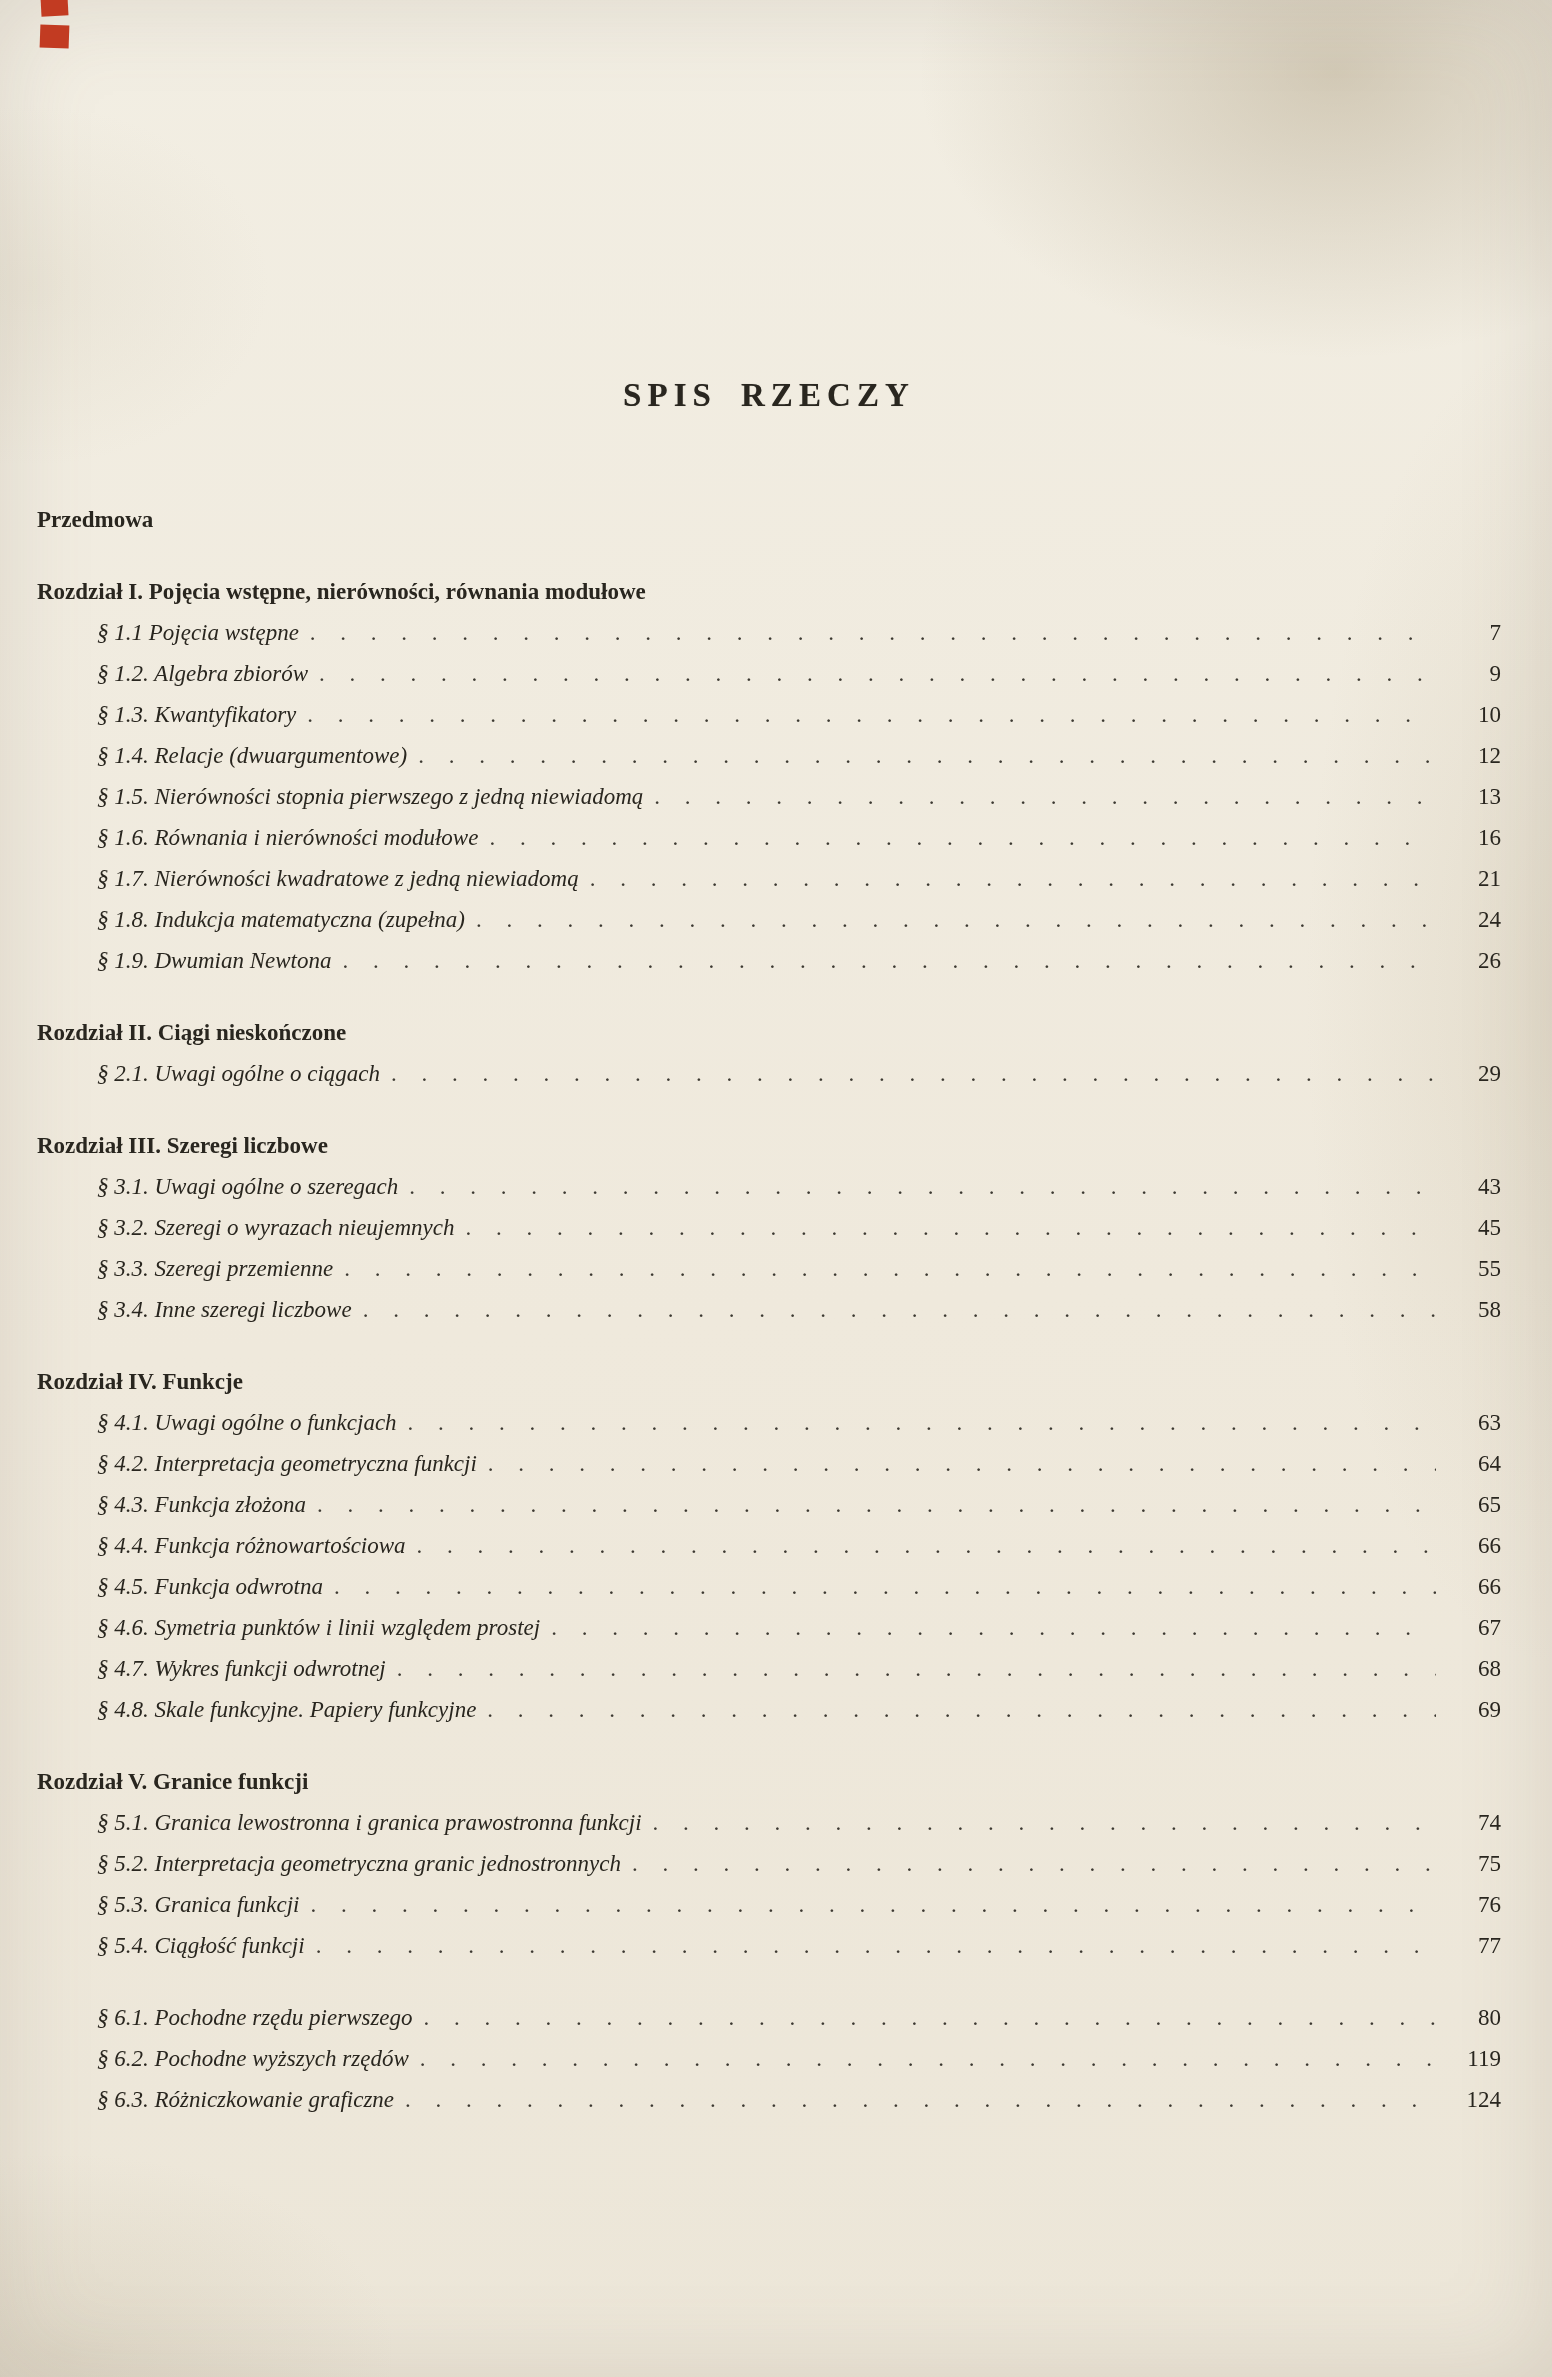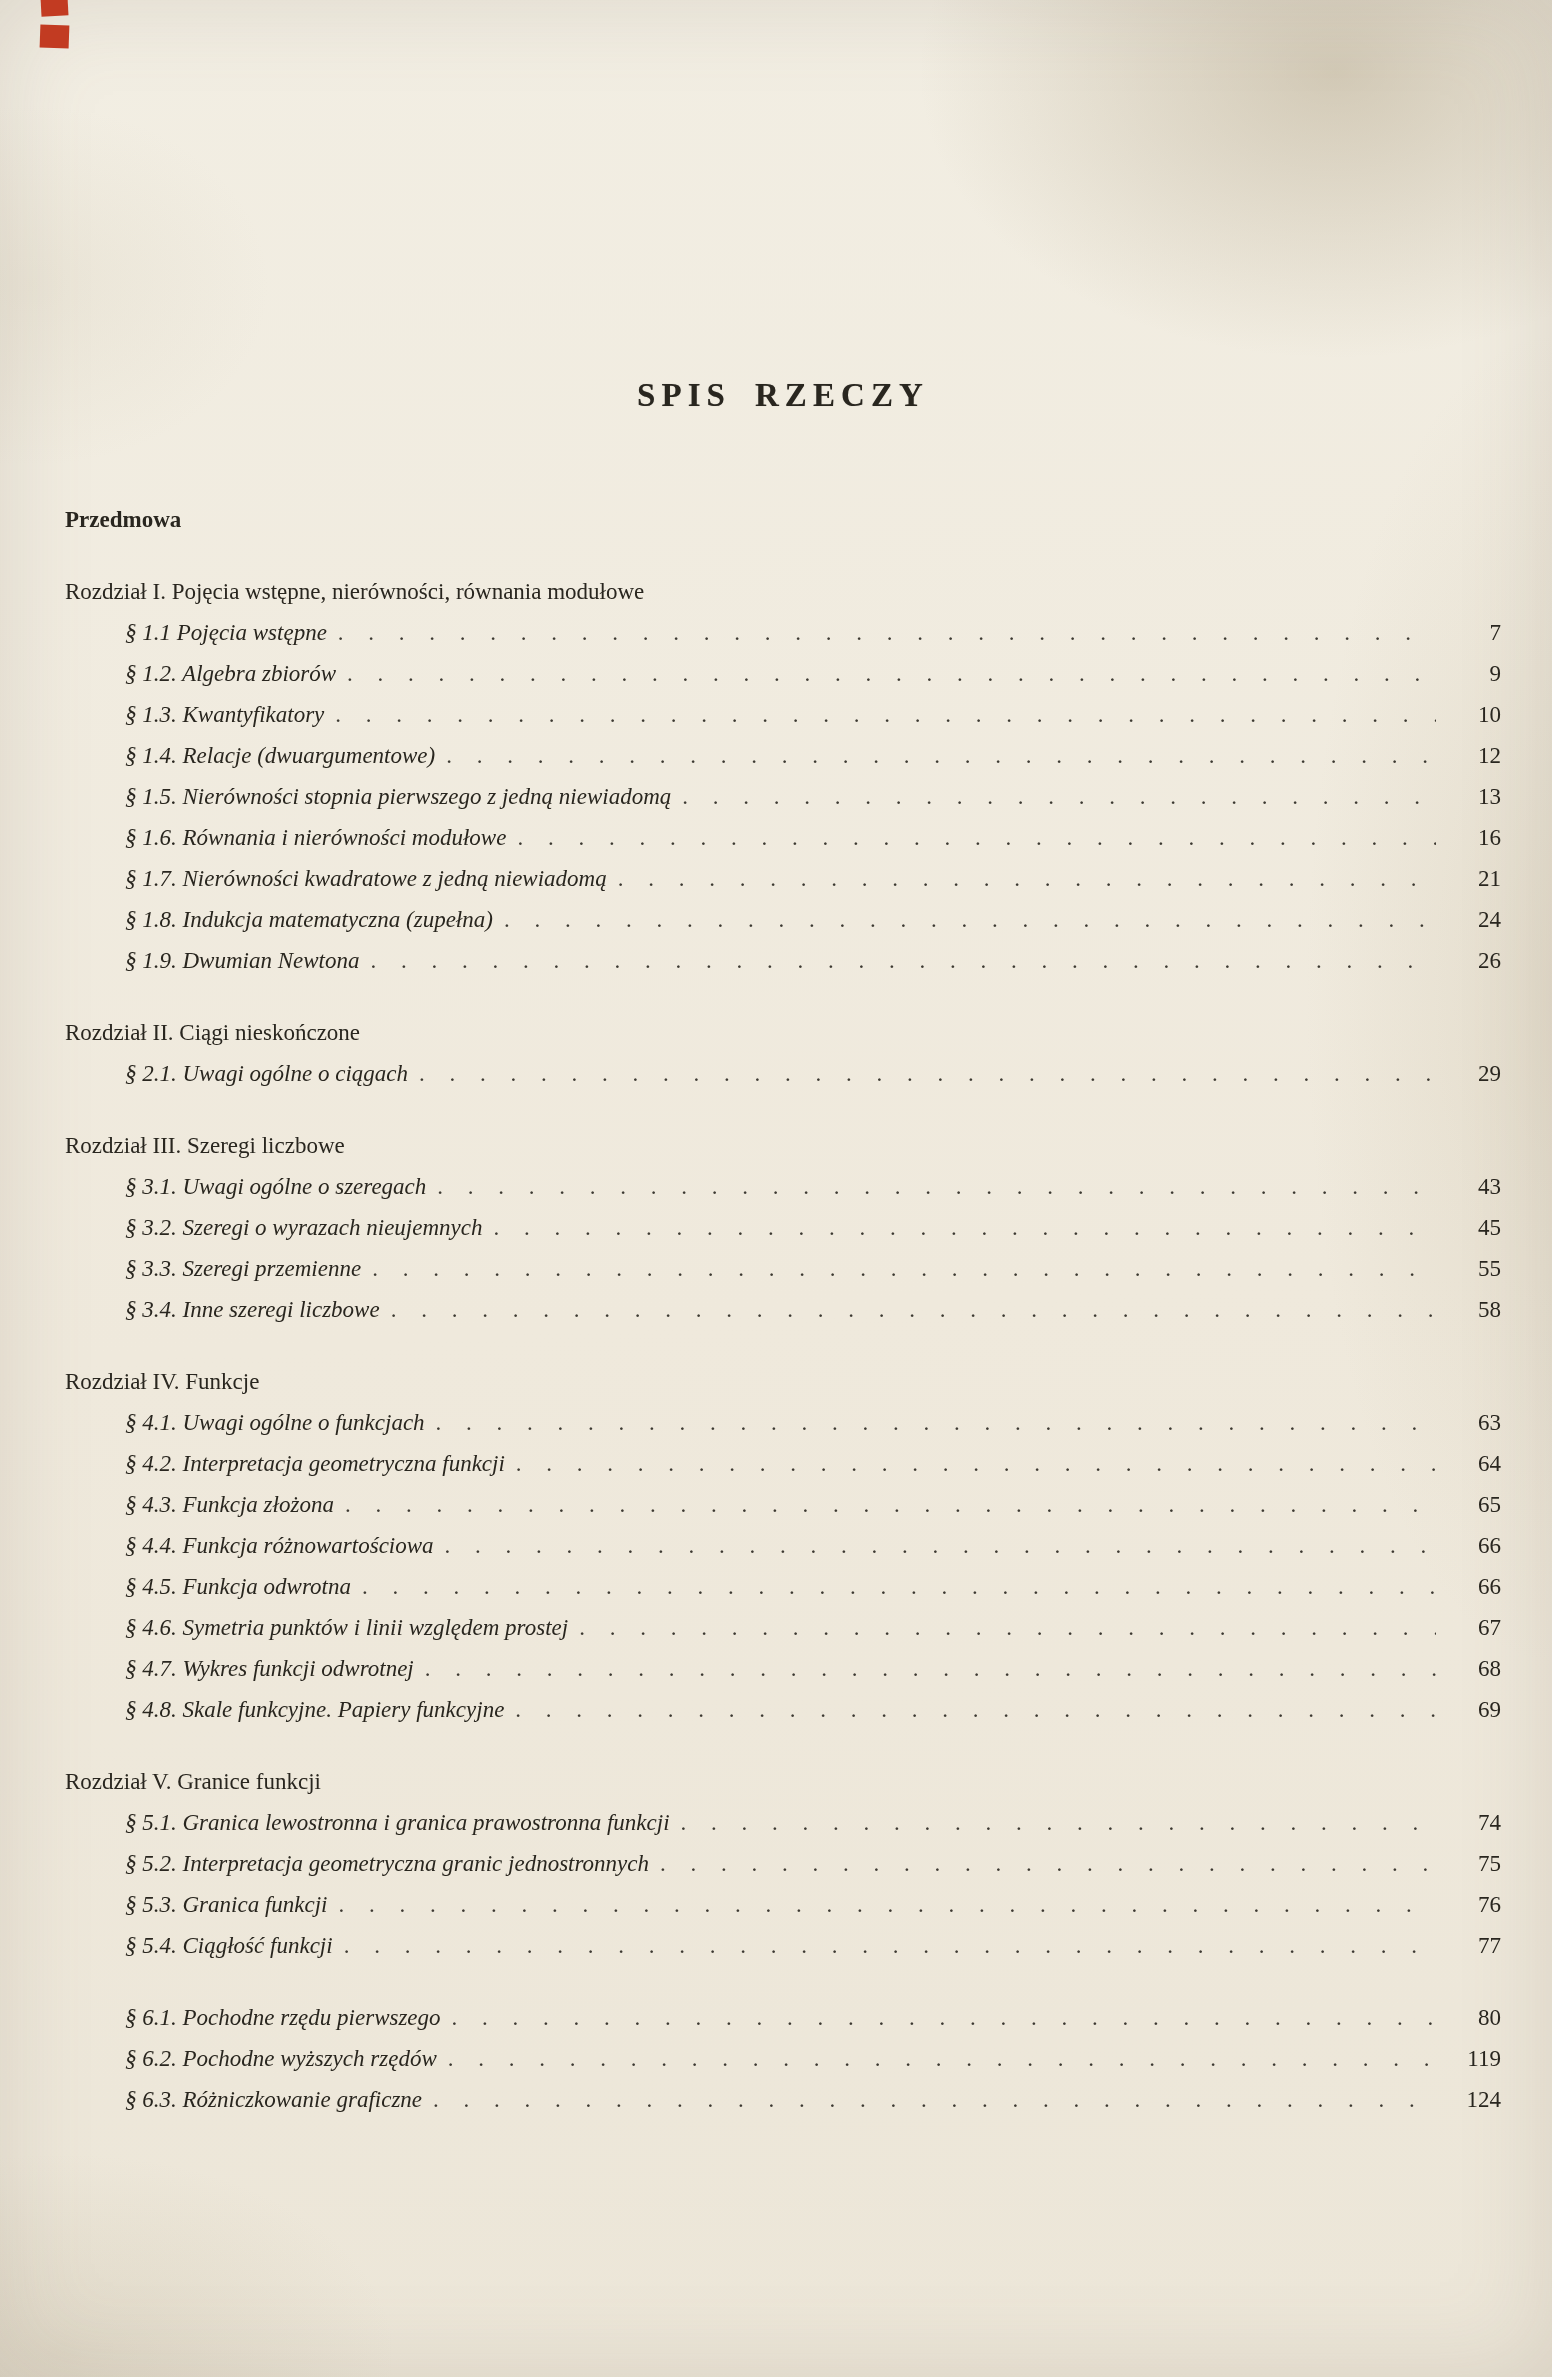--- a/index.html
+++ b/index.html
@@ -19,21 +19,21 @@
       radial-gradient(613px 422px at 86% 3%, rgba(167,152,122,0.42), rgba(167,152,122,0) 68%),
       radial-gradient(354px 954px at 100% 42%, rgba(185,172,142,0.22), rgba(185,172,142,0) 70%),
       radial-gradient(477px 286px at 4% 99%, rgba(170,158,130,0.20), rgba(170,158,130,0) 70%),
       radial-gradient(341px 259px at 2% 12%, rgba(200,190,165,0.18), rgba(200,190,165,0) 70%),
       linear-gradient(176deg,#f2eee3 0%, #efe9dc 55%, #ece6d8 100%);
     box-shadow: inset 0 0 95px rgba(120,108,86,0.18);
   }
   .content{
     position:absolute;
     left:0;top:0;right:0;
-    padding:371px 52px 0 65px;
+    padding:371px 52px 0 37px;
     box-sizing:border-box;
   }
   .title{
     text-align:center;
     font-size:33px;
     font-weight:bold;
     letter-spacing:6.1px;
     word-spacing:9.5px;
     line-height:48px;
     margin:0;
@@ -41,21 +41,21 @@
   }
   .preface{
     margin-top:80px;
     font-size:23px;
     font-weight:bold;
     line-height:41px;
   }
   .chapter{margin-top:31px;}
   .chapter-title{
     font-size:23px;
-    font-weight:normal;
+    font-weight:bold;
     line-height:41px;
     white-space:nowrap;
   }
   .chapter-title .math{
     font-style:italic;
     margin-left:6.8px;
   }
   .entry{
     display:flex;
     align-items:baseline;

